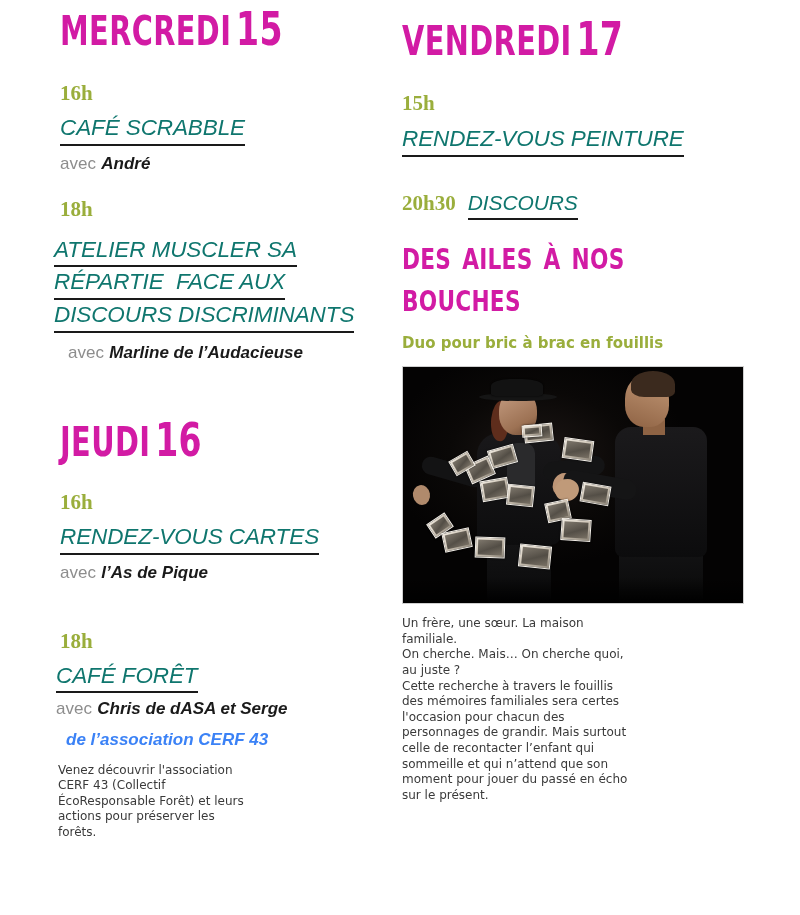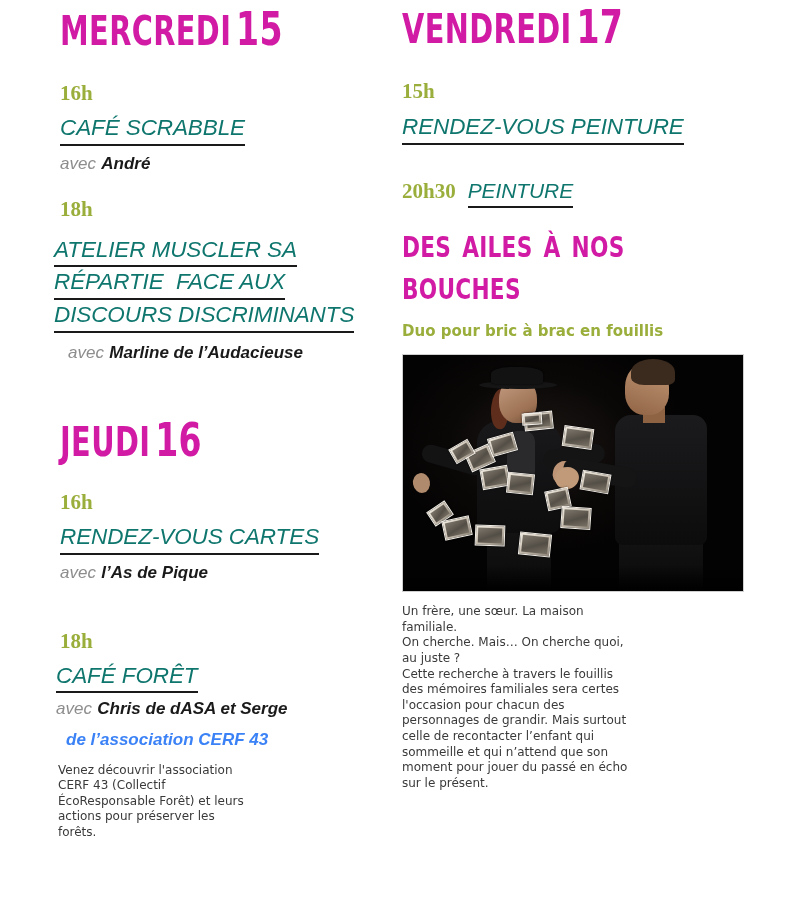--- a/index.html
+++ b/index.html
@@ -77,21 +77,20 @@
 
   
   .avec-line {
     font-family: "DejaVu Sans", sans-serif;
     font-size: 17px;
     line-height: 1.45;
     color: #1a1a1a;
   }
   .avec-line .avec {
     color: #8d8d8d;
-    font-style: italic;
     font-weight: normal;
     font-family: "Liberation Sans", sans-serif;
   }
   .avec-line .who {
     font-weight: bold;
     font-style: italic;
     font-family: "Liberation Sans", sans-serif;
   }
   .avec-cont {
     font-family: "Liberation Sans", sans-serif;
@@ -315,33 +314,33 @@
 CERF 43 (Collectif
 ÉcoResponsable Forêt) et leurs
 actions pour préserver les
 forêts.</div>
     </div>
 
   </div>
 
   <div class="col col-right">
 
-    <div style="padding-left:10px; padding-top:4px;">
+    <div style="padding-left:10px; padding-top:16px;">
       <div class="day-heading"><span>VENDREDI</span><span class="num">17</span></div>
     </div>
 
     <div style="padding-left:10px; margin-top:30px;">
       <div class="time">15h</div>
       <div class="evt-title" style="margin-top:9px;"><span class="u">RENDEZ-VOUS PEINTURE</span></div>
     </div>
 
     <div style="padding-left:10px; margin-top:32px;">
       <div style="display:flex; align-items:baseline; gap:12px;">
         <div class="time">20h30</div>
-        <div class="evt-title" style="font-size:21px;"><span class="u">PEINTURE</span></div>
+        <div class="evt-title" style="font-size:21px;"><span class="u">DISCOURS</span></div>
       </div>
 
       <div class="spectacle-title" style="margin-top:14px;">Des ailes à nos
 bouches</div>
 
       <div class="spectacle-sub" style="margin-top:16px;">Duo pour bric à brac en fouillis</div>
 
       <div class="photo-frame" style="margin-top:14px;">
         <div class="photo-stage"></div>
 

